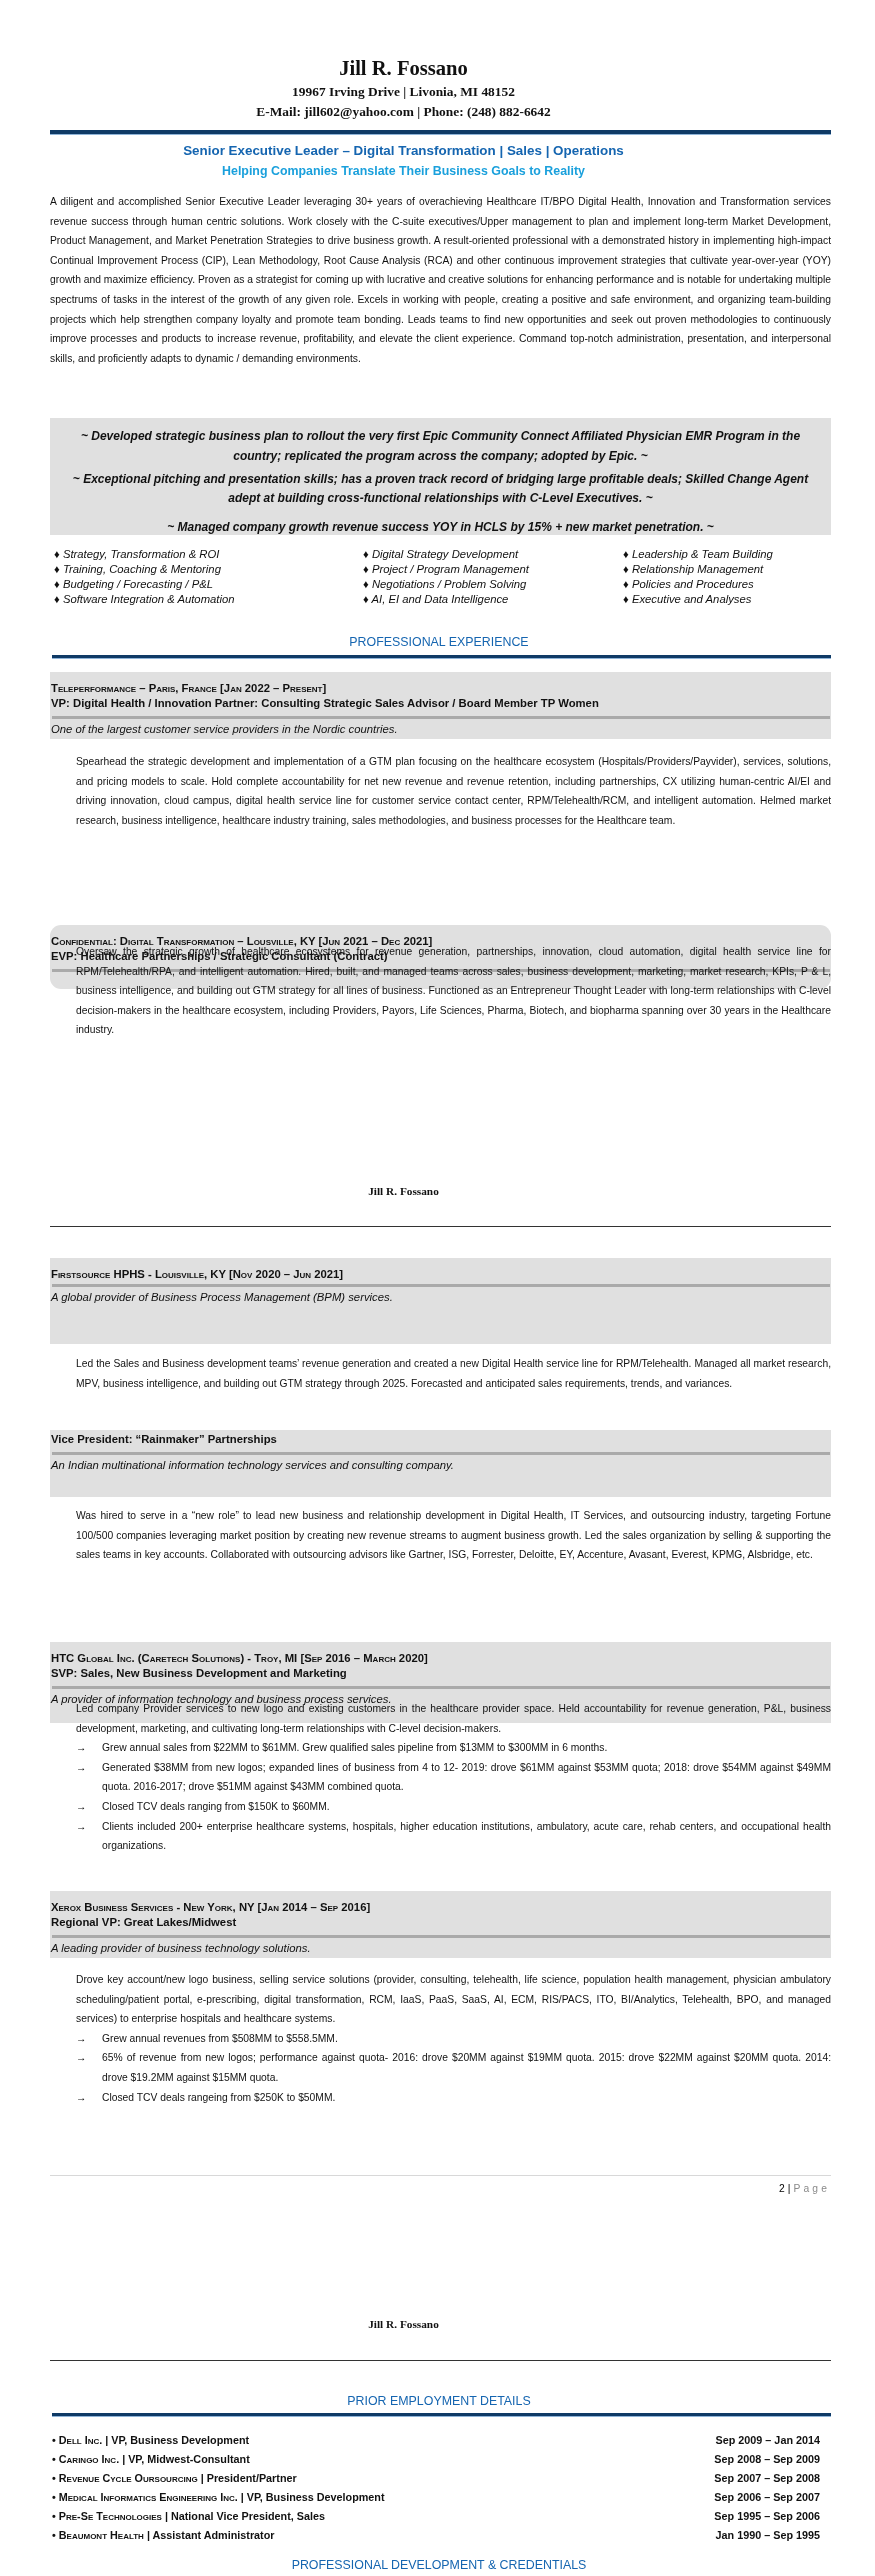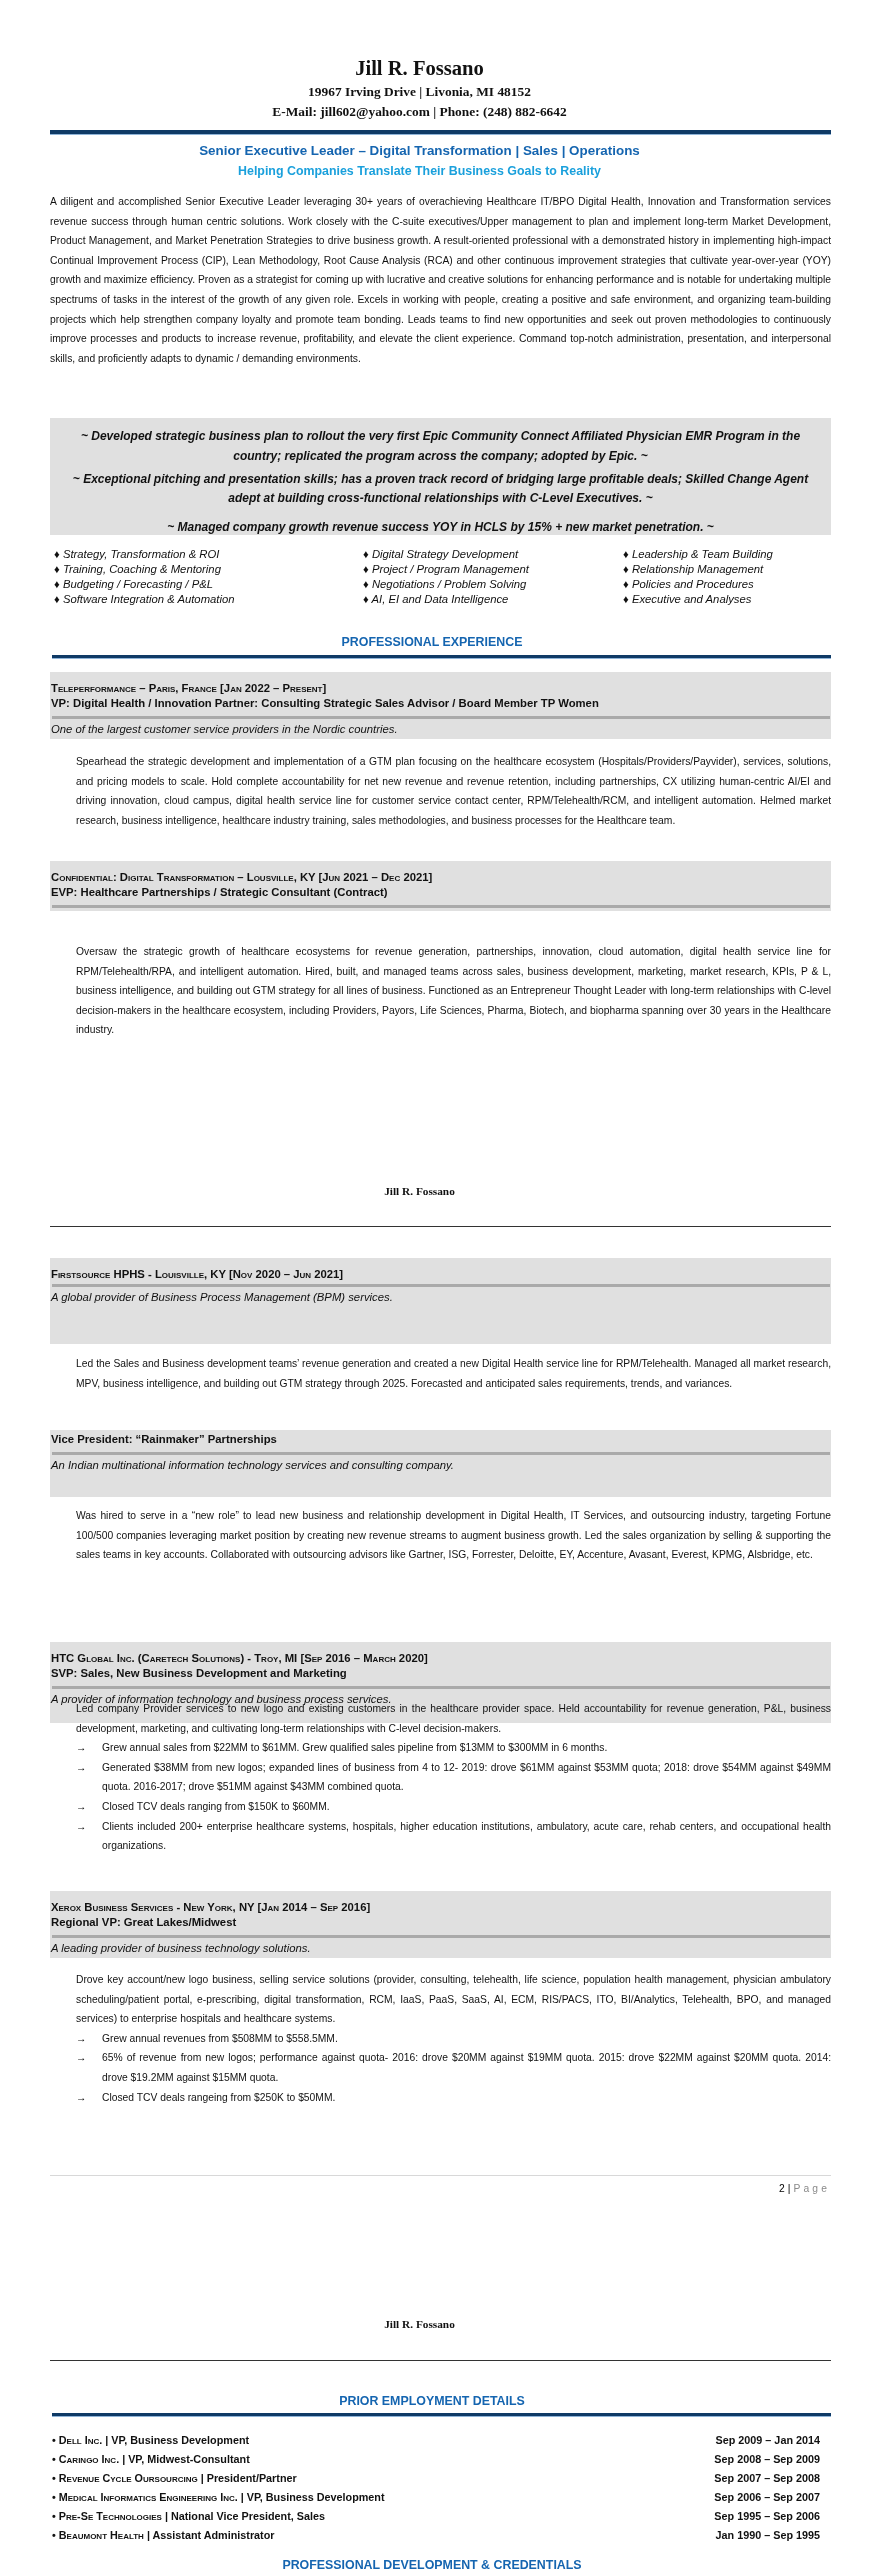--- a/index.html
+++ b/index.html
@@ -1,34 +1,34 @@
 <!DOCTYPE html>
 <html style="font-size:8.2px"><head>
 <meta charset="utf-8">
 <style>
   html, body { margin: 0; padding: 0; background: #ffffff; }
   body { width: 876px; height: 3400px; position: relative; overflow: hidden;
          font-family: "Liberation Sans", sans-serif; color: #111; }
   .abs { position: absolute; }
   .serif { font-family: "Liberation Serif", serif; }
-  .center { text-align: center; left: 0; width: 807px; padding-left: 16px; }
+  .center { text-align: center; left: 0; width: 807px; }
   .content { left: 50px; width: 781px; }
   .name-main { top: 57px; font-size: 20.6px; font-weight: bold; }
   .addr { top: 84px; font-size: 13.4px; font-weight: bold; }
   .contact { top: 104px; font-size: 13.4px; font-weight: bold; }
   .rule-thick { height: 3.6px; background: #0f3a66; border-bottom: 1px solid #8fb4d8; }
   .rule-thin { height: 1px; background: #333; }
   .rule-footer { height: 1px; background: #d8d8d8; }
   .headline { font-size: 13.4px; font-weight: bold; color: #1565b0; }
   .tagline { font-size: 12.4px; font-weight: bold; color: #1aa0dc; }
   .para { font-size: 10.3px; line-height: 19.6px; text-align: justify; }
   .gray-box { background: #e0e0e0; left: 50px; width: 781px; }
   .highlight { font-size: 12px; font-weight: bold; font-style: italic; text-align: center; line-height: 19.6px; }
   .skills { display: grid; grid-template-columns: 309px 260px 211px; row-gap: 3.1px; font-style: italic; font-size: 11.3px; }
-  .section-title { font-size: 12.4px; font-weight: bold; color: #1565b0; text-align: center; left: 4px; width: 856px; }
+  .section-title { font-size: 12.4px; font-weight: normal; color: #1565b0; text-align: center; left: 11px; width: 856px; }
   .job-company { font-size: 11.3px; font-weight: bold; font-variant: small-caps; padding: 10px 0 0 1px; }
   .job-title { font-size: 11.3px; font-weight: bold; padding: 3.1px 0 0 1px; }
   .job-sub { font-size: 11.3px; font-weight: bold; font-style: italic; padding: 3.1px 0 0 1px; }
   .job-sep { height: 3.1px; background: #aaaaaa; margin: 7.2px 1.5px 0 1.5px; }
   .job-desc { font-size: 11.3px; font-style: italic; padding: 4.1px 0 5.2px 1px; }
   .job-body { left: 76px; width: 755px; font-size: 10.3px; line-height: 19.6px; text-align: justify; }
   .bullets { list-style: none; margin: 0; padding: 0; }
   .bullets li { position: relative; padding-left: 26px; }
   .bullets li .arrow { position: absolute; left: 0; top: 0; }
   .page-num { font-family: "Liberation Sans", sans-serif; font-size: 10.3px; right: 46px; }
@@ -77,21 +77,21 @@
 <div class="abs rule-thick" style="top:655px;left:52px;width:779px;height:2.6px;border-bottom-width:0.5px;"></div>
 
 <div class="abs gray-box" style="top:672px;height:67px;">
   <div class="job-company">Teleperformance – Paris, France [Jan 2022 – Present]</div>
   <div class="job-title">VP: Digital Health / Innovation Partner: Consulting Strategic Sales Advisor / Board Member TP Women</div>
   <div class="job-sep"></div>
   <div class="job-desc">One of the largest customer service providers in the Nordic countries.</div>
 </div>
 <div class="abs job-body" style="top:752px;">Spearhead the strategic development and implementation of a GTM plan focusing on the healthcare ecosystem (Hospitals/Providers/Payvider), services, solutions, and pricing models to scale. Hold complete accountability for net new revenue and revenue retention, including partnerships, CX utilizing human-centric AI/EI and driving innovation, cloud campus, digital health service line for customer service contact center, RPM/Telehealth/RCM, and intelligent automation. Helmed market research, business intelligence, healthcare industry training, sales methodologies, and business processes for the Healthcare team.</div>
 
-<div class="abs gray-box" style="top:861px;height:50px;">
+<div class="abs gray-box" style="top:925px;height:64px;border-radius:11px;">
   <div class="job-company">Confidential: Digital Transformation – Lousville, KY [Jun 2021 – Dec 2021]</div>
   <div class="job-title">EVP: Healthcare Partnerships / Strategic Consultant (Contract)</div>
   <div class="job-sep"></div>
 </div>
 <div class="abs job-body" style="top:942px;">Oversaw the strategic growth of healthcare ecosystems for revenue generation, partnerships, innovation, cloud automation, digital health service line for RPM/Telehealth/RPA, and intelligent automation. Hired, built, and managed teams across sales, business development, marketing, market research, KPIs, P &amp; L, business intelligence, and building out GTM strategy for all lines of business. Functioned as an Entrepreneur Thought Leader with long-term relationships with C-level decision-makers in the healthcare ecosystem, including Providers, Payors, Life Sciences, Pharma, Biotech, and biopharma spanning over 30 years in the Healthcare industry.</div>
 
 <div class="abs center serif hdr-small" style="top:1185px;">Jill R. Fossano</div>
 <div class="abs rule-thin" style="top:1226px;left:50px;width:781px;"></div>
 
 <div class="abs gray-box" style="top:1258px;height:86px;">

